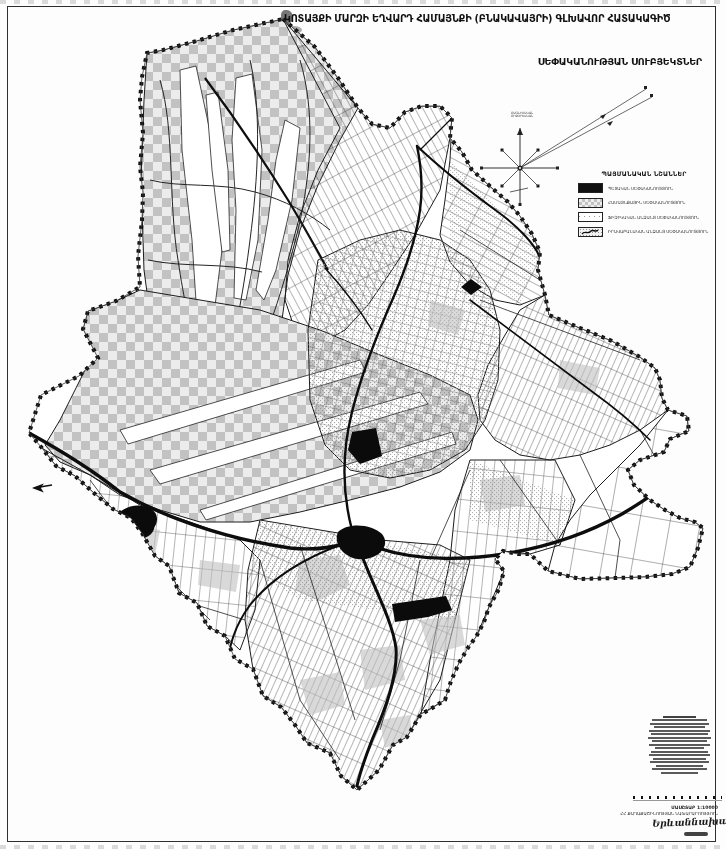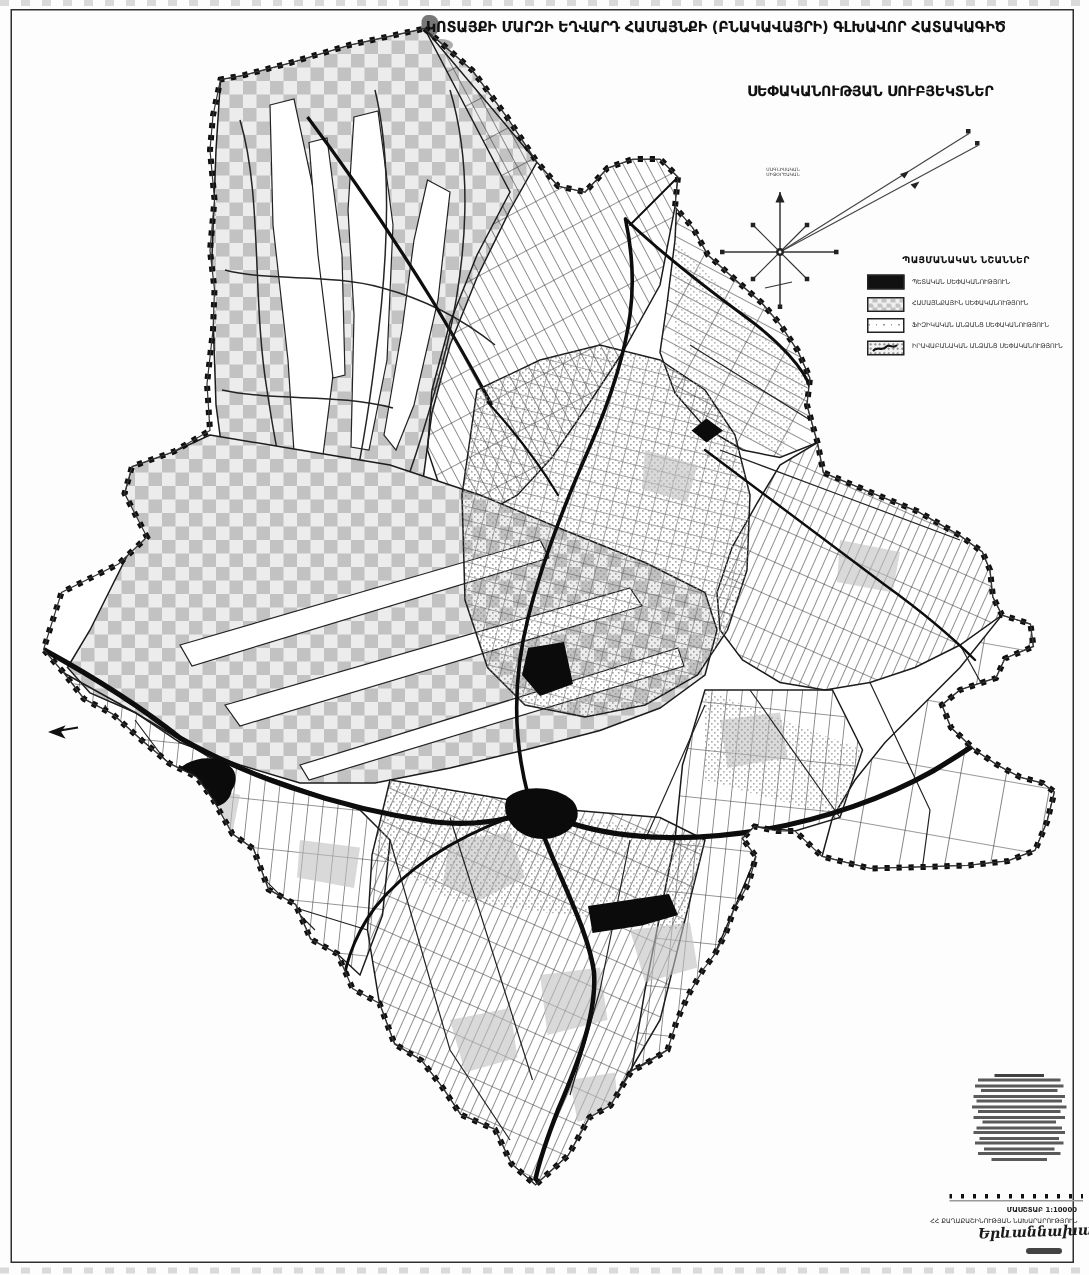--- a/index.html
+++ b/index.html
@@ -8,21 +8,21 @@
     background:#fdfdfd;font-family:"DejaVu Sans",sans-serif;color:#111;
   }
   .noise{position:absolute;background:repeating-linear-gradient(90deg,#bdbdbd 0 6px,transparent 6px 14px);opacity:.55;}
   .page-border{position:absolute;left:7px;top:6px;width:707px;height:834px;border:1.2px solid #2f2f2f;}
   .map-title{
     position:absolute;left:284px;top:13px;width:434px;white-space:nowrap;
     font-size:10px;font-weight:bold;letter-spacing:-0.2px;
     transform:scaleX(.97);transform-origin:left top;
   }
   .map-subtitle{
-    position:absolute;left:498px;top:56px;width:204px;text-align:left;
+    position:absolute;left:498px;top:56px;width:204px;text-align:right;
     font-size:9.5px;font-weight:bold;letter-spacing:-0.2px;
   }
   .title-smudge{position:absolute;left:281px;top:10px;width:12px;height:14px;background:#555;border-radius:40% 60% 55% 45%;opacity:.8;}
   .title-smudge2{position:absolute;left:286px;top:26px;width:16px;height:8px;background:#777;border-radius:50%;opacity:.6;}
   svg.mapsvg{position:absolute;left:0;top:0;}
   
   .legend{position:absolute;left:578px;top:170px;width:132px;}
   .legend-title{font-size:6.2px;font-weight:bold;text-align:center;letter-spacing:.2px;margin-bottom:6px;}
   .legend-row{display:flex;align-items:center;margin-bottom:4.6px;}
   .swatch{width:23px;height:8px;border:1px solid #222;margin-right:5px;flex:0 0 auto;position:relative;}

